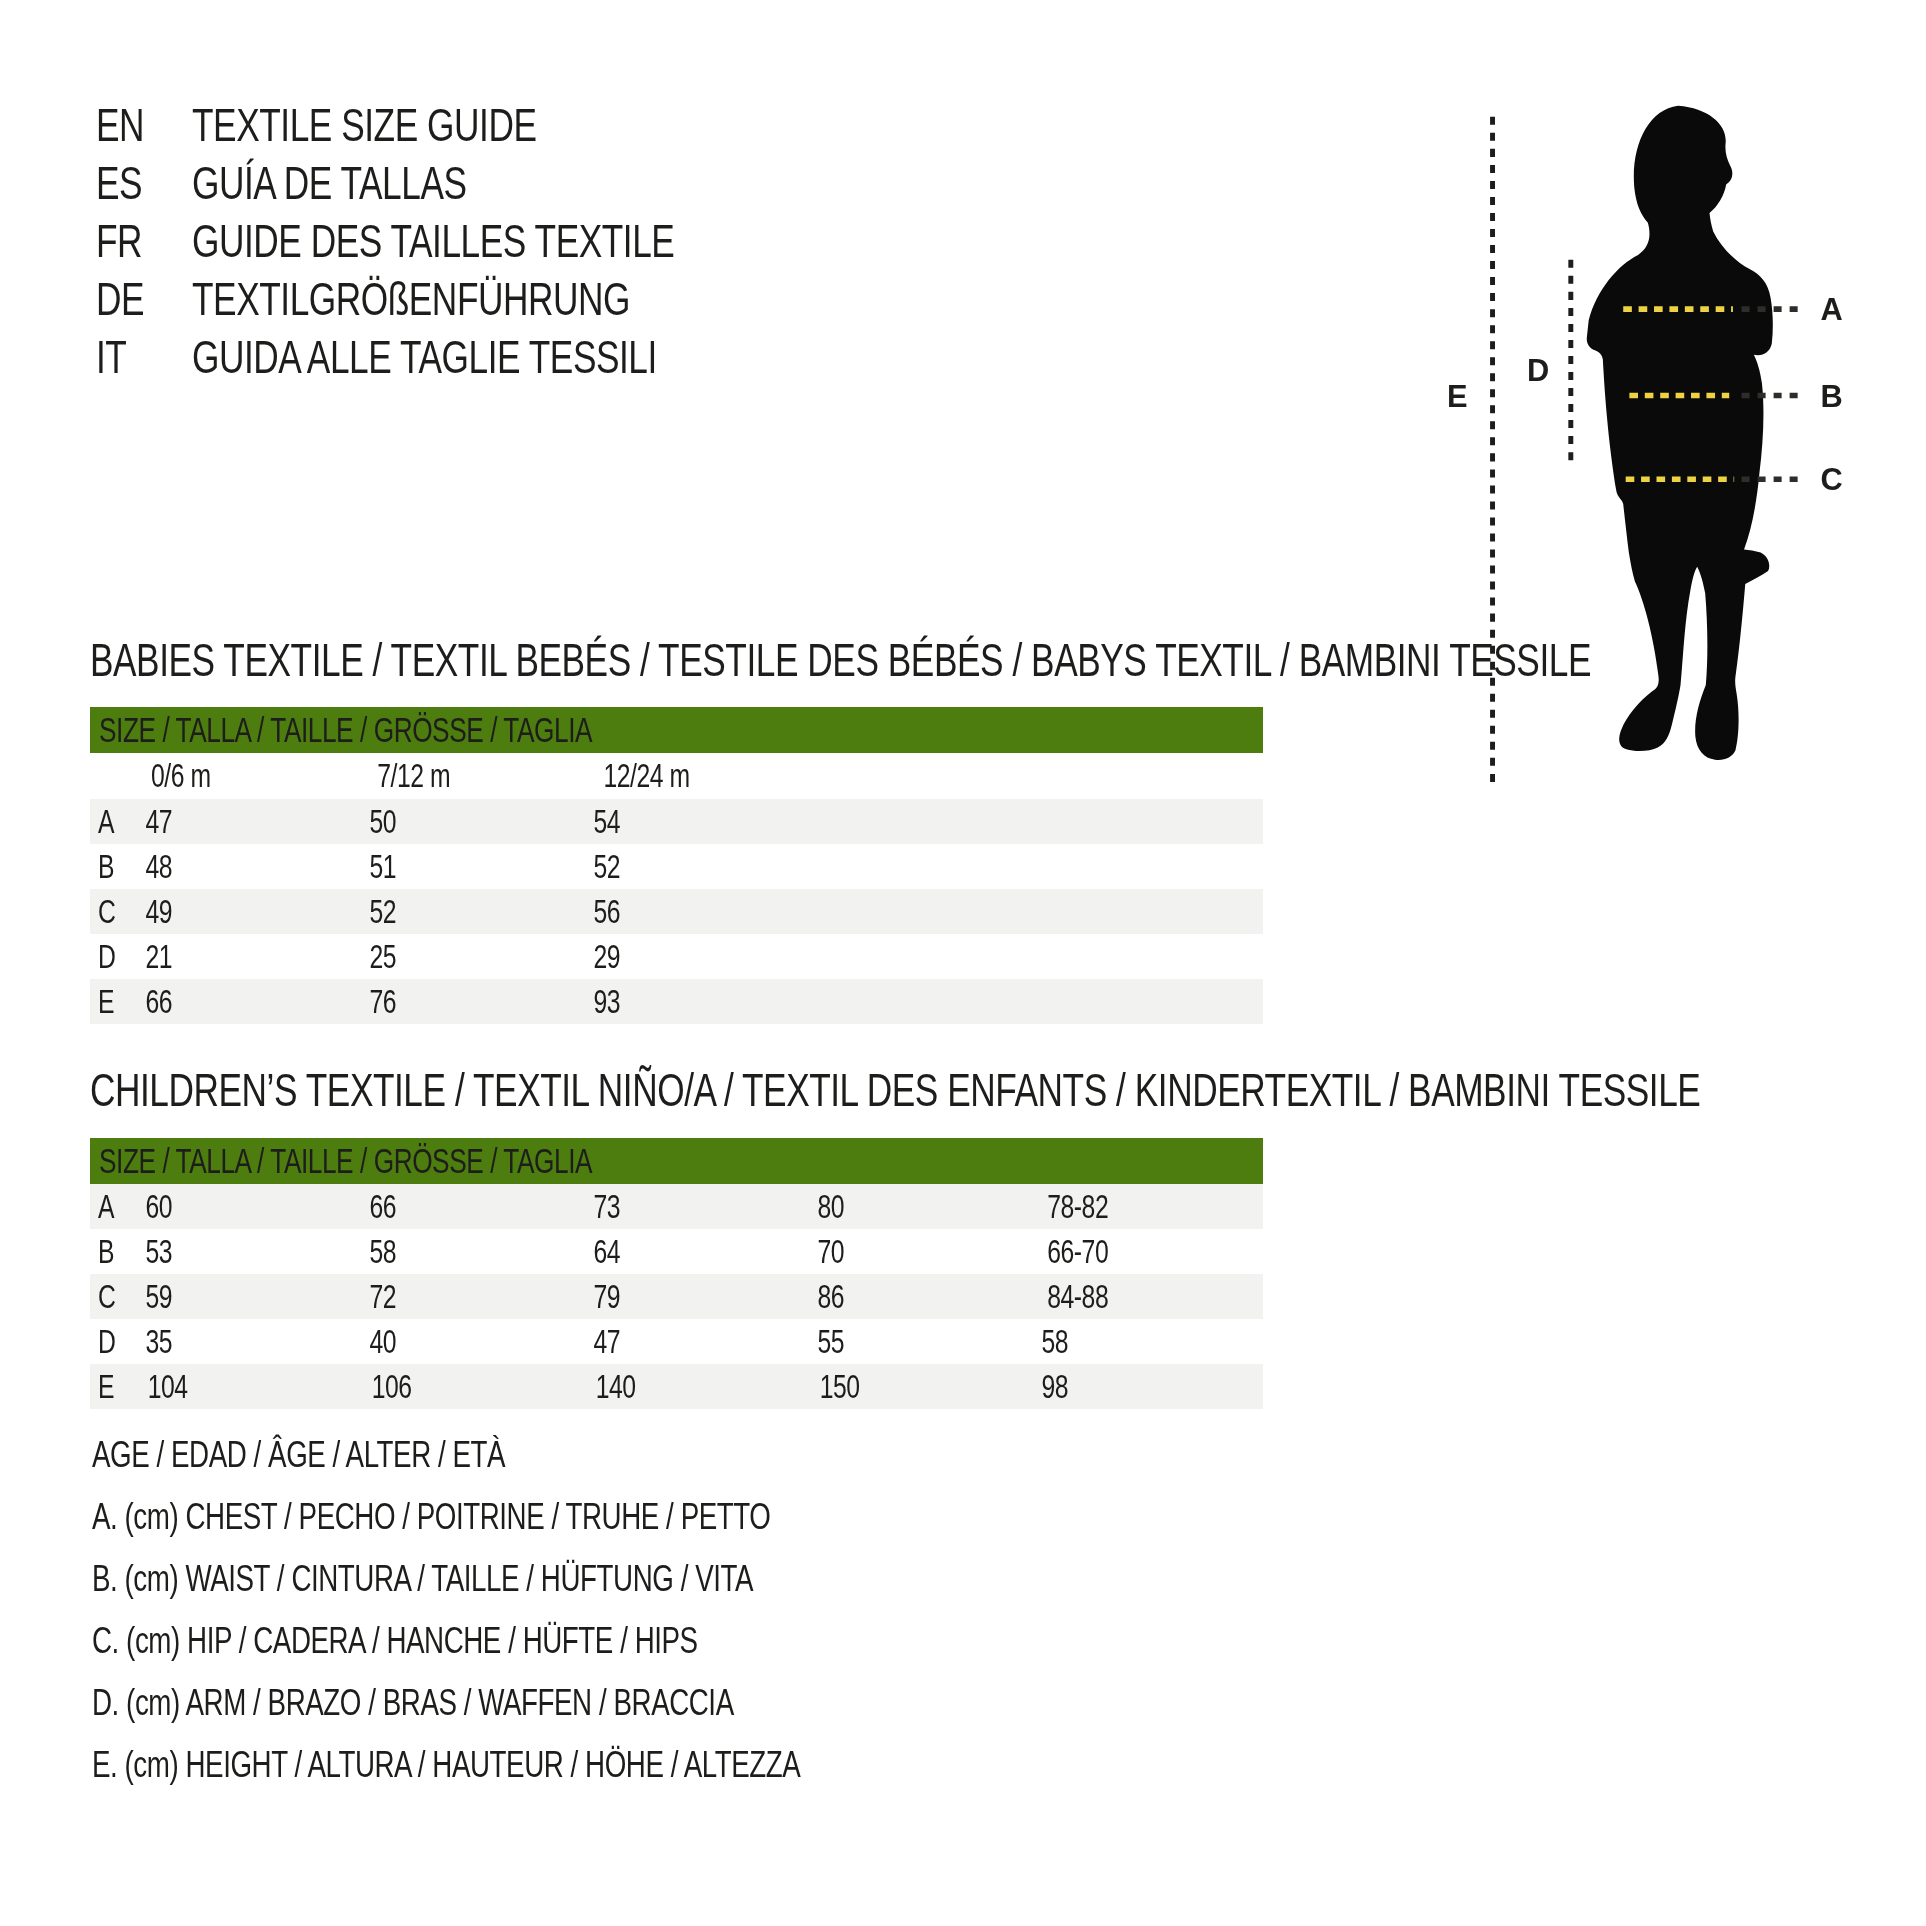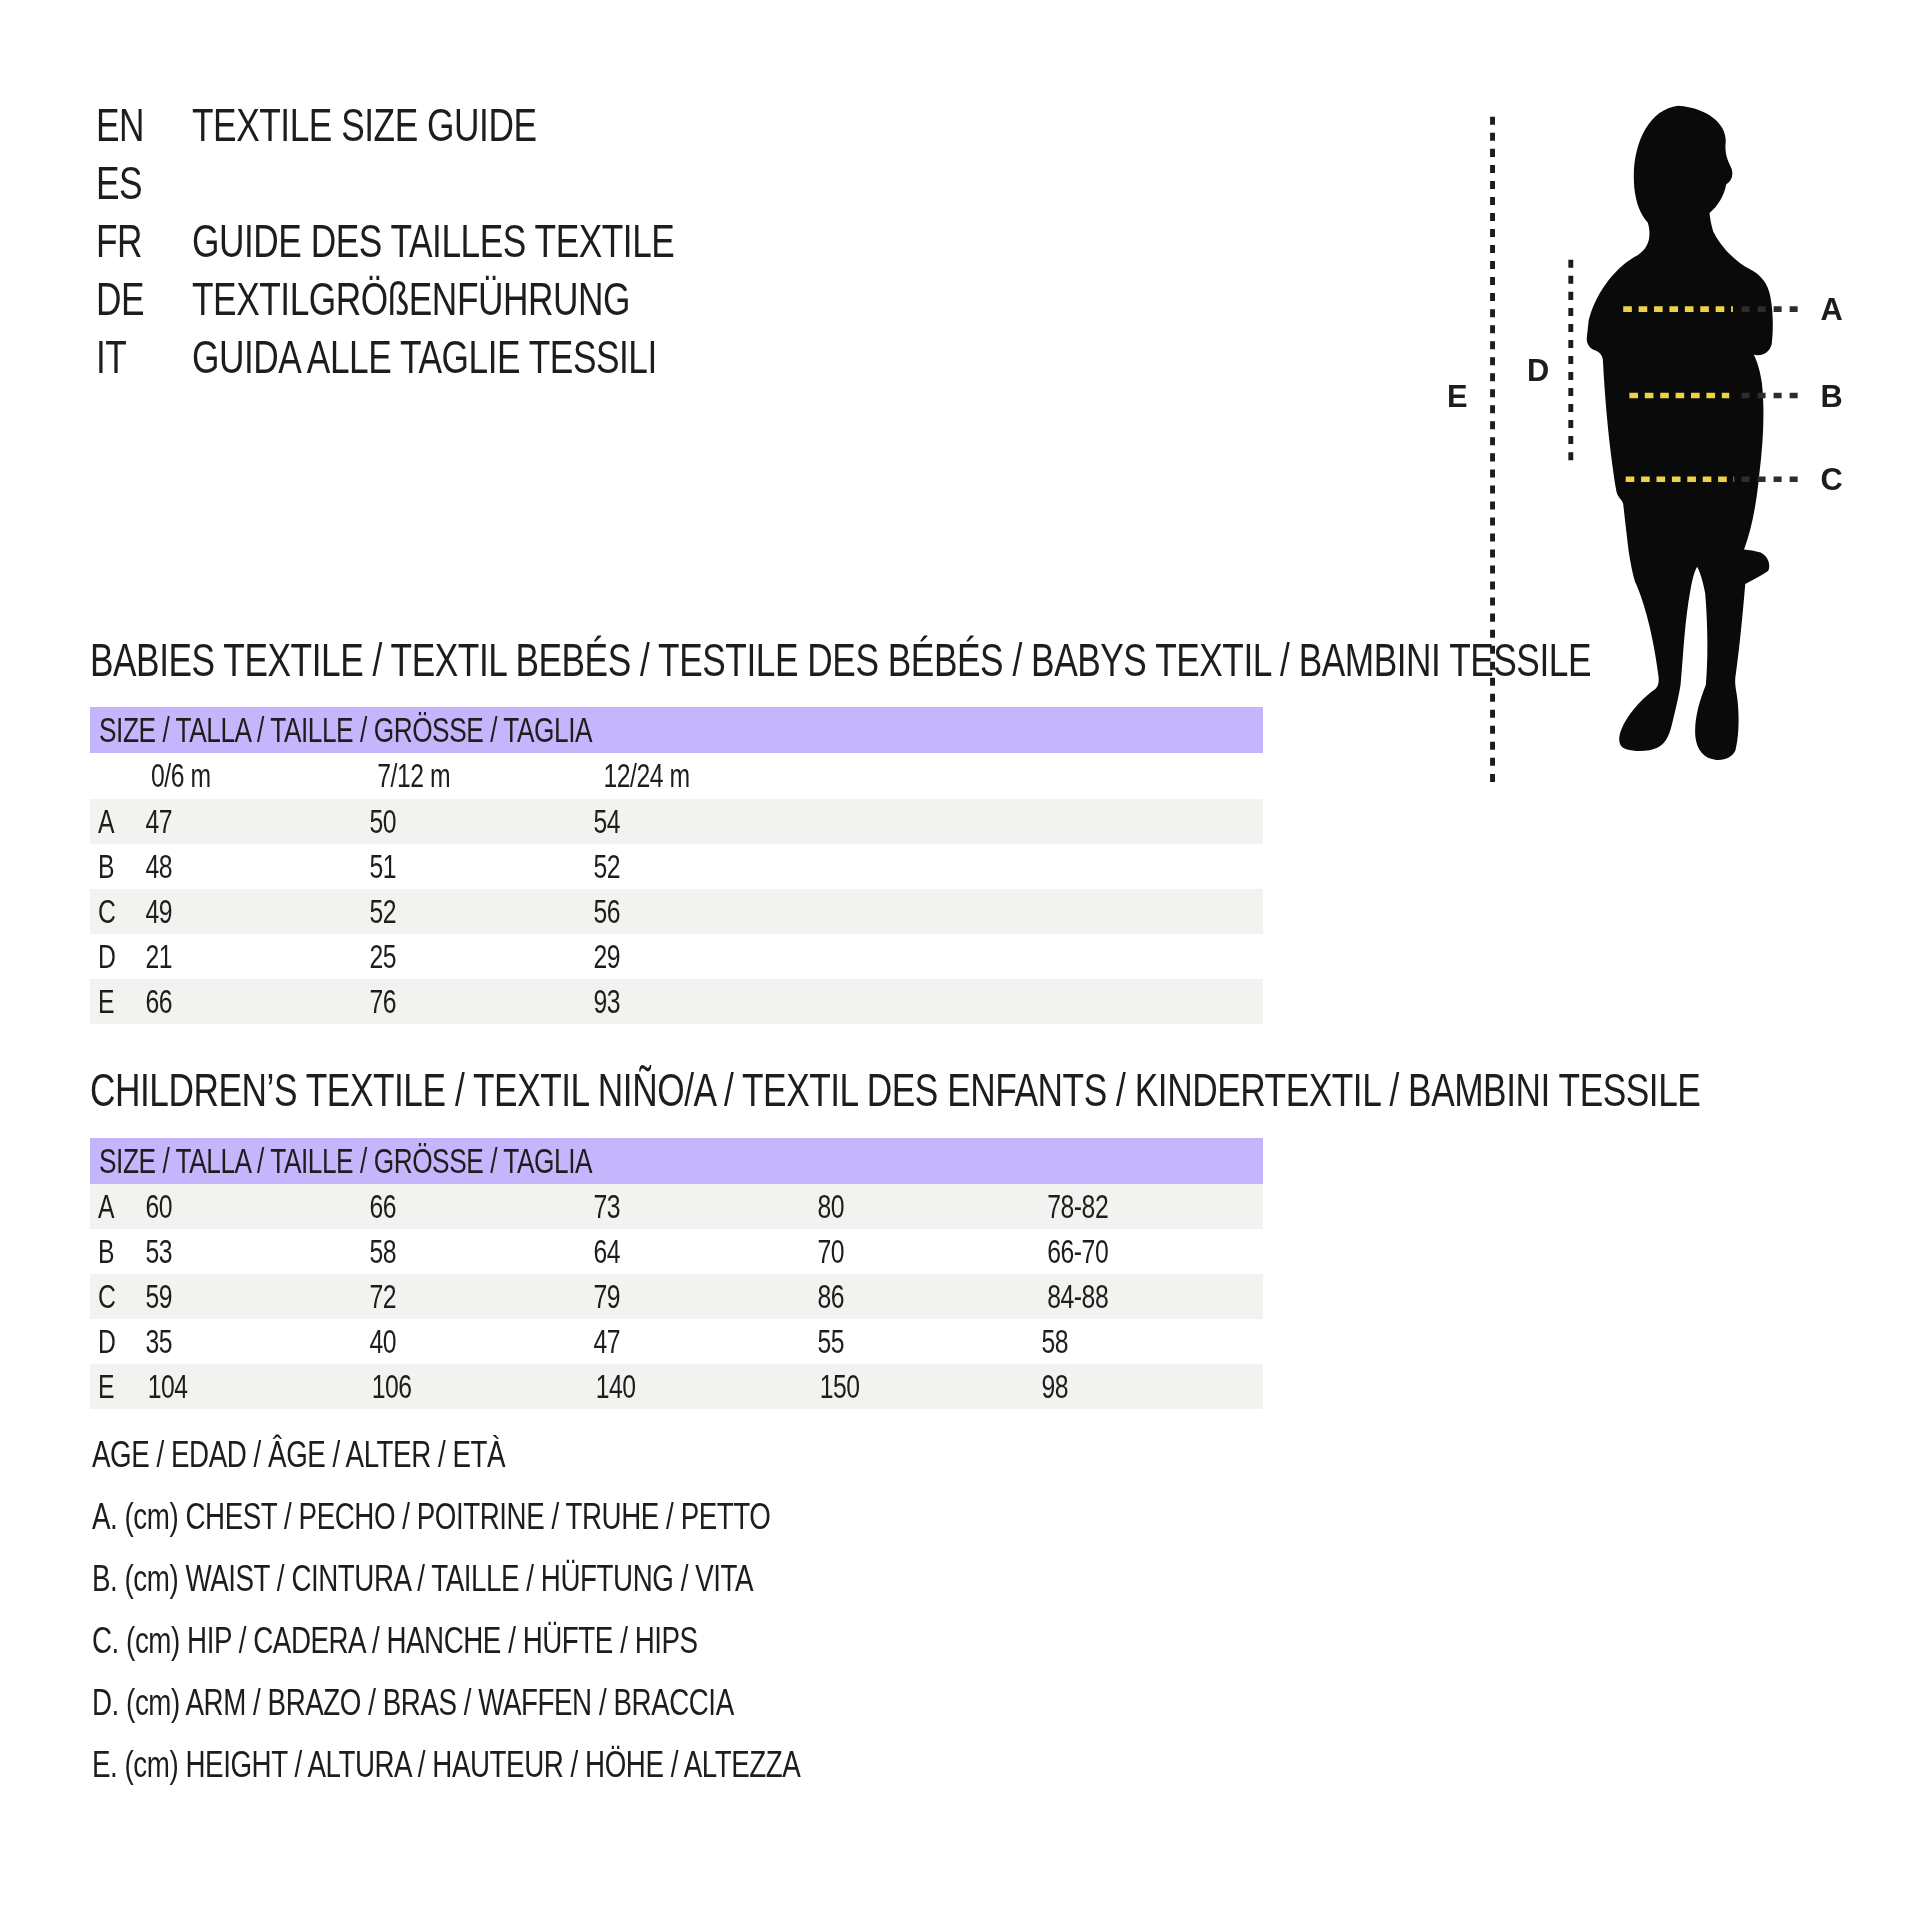--- a/index.html
+++ b/index.html
@@ -16,21 +16,21 @@
   .lang-row { display:flex; height:58px; line-height:58px; font-size:47px; }
   .lang-code { width:96px; flex:0 0 96px; }
 
   
   #figure-wrap { position:absolute; left:1405px; top:86px; width:524px; height:715px; }
   .fig-label { font-family:"Liberation Sans", sans-serif; font-weight:bold; font-size:50px; fill:#1d1d1b; }
 
   
   .table-title { position:absolute; left:74px; font-size:47px; line-height:43px; }
   .table-block { position:absolute; left:74px; width:1173px; }
-  .size-bar { height:46px; background:#c4b5fd; display:flex; align-items:center; padding-left:8.6px; box-sizing:border-box; font-size:35px; }
+  .size-bar { height:46px; background:#4d7c0f; display:flex; align-items:center; padding-left:8.6px; box-sizing:border-box; font-size:35px; }
   .trow { display:grid; grid-template-columns:51px repeat(5,224px); height:45px; }
   .trow.colhead { height:46px; }
   .trow.stripe { background:#f2f2f1; }
   .cell { display:flex; align-items:center; font-size:33px; }
   .cell.letter { justify-content:flex-start; padding-left:8px; }
 
   
   #legend-block { position:absolute; left:76px; top:1424px; }
   .legend-line { height:62px; line-height:62px; font-size:37px; }
 </style>
@@ -39,20 +39,21 @@
 
 <div id="page-root">
 
   <div id="lang-block">
     <div class="lang-row">
       <span class="lang-code"><span class="cx">EN</span></span>
       <span><span class="cx">TEXTILE SIZE GUIDE</span></span>
     </div>
     <div class="lang-row">
       <span class="lang-code"><span class="cx">ES</span></span>
+      <span><span class="cx">GUÍA DE TALLAS</span></span>
     </div>
     <div class="lang-row">
       <span class="lang-code"><span class="cx">FR</span></span>
       <span><span class="cx">GUIDE DES TAILLES TEXTILE</span></span>
     </div>
     <div class="lang-row">
       <span class="lang-code"><span class="cx">DE</span></span>
       <span><span class="cx">TEXTILGRÖßENFÜHRUNG</span></span>
     </div>
     <div class="lang-row">

